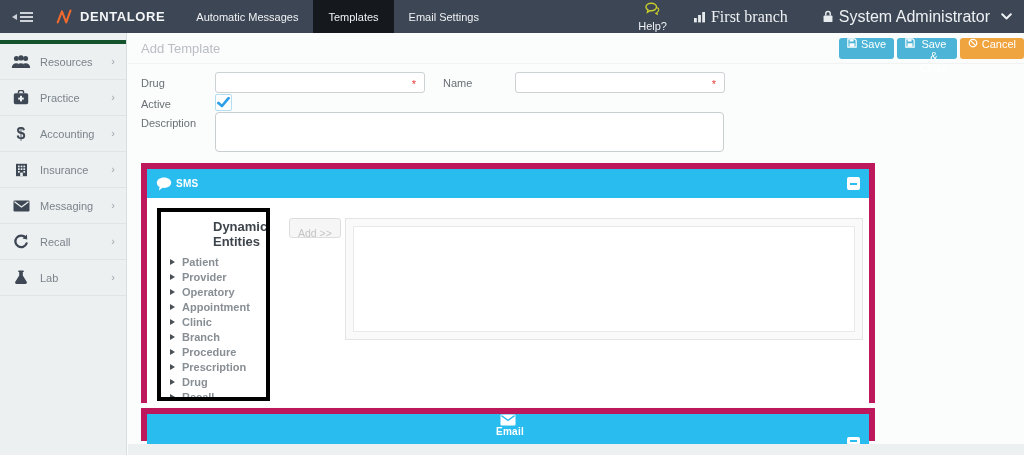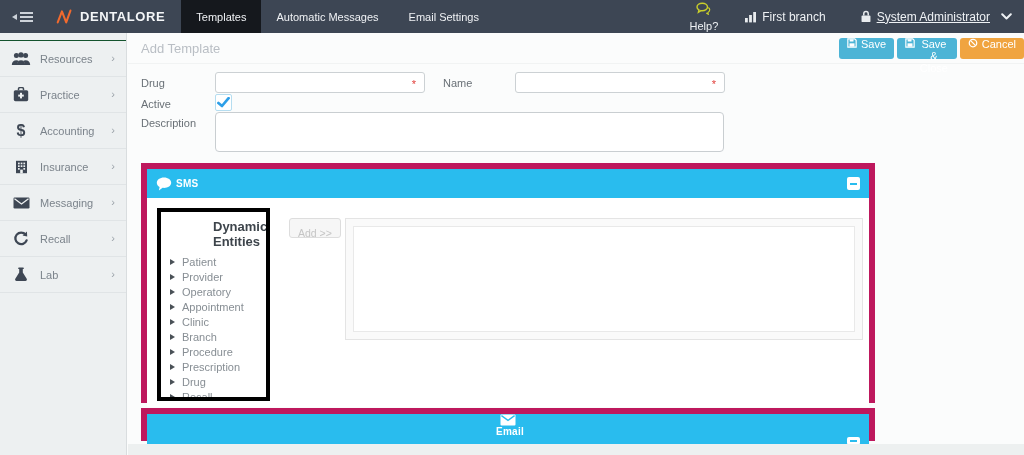--- a/index.html
+++ b/index.html
@@ -16,28 +16,28 @@
   .hamb .bars{display:flex;flex-direction:column;gap:2px;}
   .hamb .bars i{display:block;width:13px;height:2px;background:#cdd2d9;}
   .brand{display:flex;align-items:center;gap:7px;margin:0 16px 0 12px;}
   .brand-text{font-size:13px;font-weight:bold;letter-spacing:.6px;color:#f4f6f8;}
   .nav-tabs{display:flex;}
   .nav-tab{padding:0 15px;display:flex;align-items:center;font-size:11px;color:#f0f2f5;cursor:pointer;}
   .nav-tab.active{background:#15181d;}
   .nav-right{margin-left:auto;display:flex;align-items:center;padding-right:12px;font-size:11px;}
   .nav-group{display:flex;align-items:center;gap:5px;cursor:pointer;}
   .gap-a{margin-right:26px;flex-direction:column;} .gap-b{margin-right:34px;}
-  .branch-label{font-family:Liberation Sans, sans-serif;font-size:12px;text-align:right;}
-  .user-label{font-size:12px;text-decoration:underline;}
+  .branch-label{font-family:Liberation Serif, serif;font-size:16px;text-align:right;}
+  .user-label{font-size:16px;}
   .chev-down{margin-left:6px;display:flex;}
   
   .sidebar{position:absolute;top:33px;left:0;width:127px;height:422px;background:#edf0f1;border-right:1px solid #d9dddf;box-sizing:border-box;}
   .side-list{margin-top:7px;}
   .side-item{height:35px;display:flex;align-items:center;border-bottom:1px solid #e0e4e6;cursor:pointer;}
-  .side-item:first-child{border-top:1px solid #14532d;}
+  .side-item:first-child{border-top:4px solid #14532d;}
   .side-icon{width:26px;margin-left:8px;display:flex;justify-content:center;align-items:center;color:#3e4754;}
   .dollar{font-size:16px;font-weight:bold;color:#3e4754;line-height:1;}
   .side-label{margin-left:6px;font-size:11px;color:#7b838b;}
   .side-chev{margin-left:auto;margin-right:11px;color:#9ba3aa;font-size:11px;line-height:1;}
   
   .page-title{position:absolute;left:141px;top:41px;font-size:13px;color:#b9bec4;}
   .header-rule{position:absolute;left:128px;top:63px;width:896px;height:1px;background:#f1f3f3;}
   .action-buttons{position:absolute;top:38px;left:839px;display:flex;gap:3px;}
   .btn{height:21px;padding:0 8px;font-size:11px;border-radius:3px;color:#fff;border:none;display:flex;gap:4px;cursor:pointer;font-family:"Liberation Sans",sans-serif;}
   .btn-blue{background:#4cb4d6;}
@@ -55,21 +55,21 @@
   .panel-email{top:408px;height:33px;}
   .panel-header{height:29px;background:#29bcee;display:flex;align-items:center;padding:0 9px;color:#fff;}
   .panel-email .panel-header{height:31px;flex-direction:column;}
   .panel-title{font-size:10px;font-weight:bold;letter-spacing:.3px;margin-left:4px;}
   .collapse-btn{margin-left:auto;width:13px;height:13px;background:#fff;border-radius:2px;display:flex;align-items:center;justify-content:center;cursor:pointer;}
   .collapse-btn i{display:block;width:7px;height:2px;background:#29bcee;}
   .panel-body{position:relative;height:209px;background:#fff;}
   
   .black-box{position:absolute;left:10px;top:10px;width:113px;height:193px;border:4px solid #000;box-sizing:border-box;background:#fff;overflow:hidden;}
   .de-title{margin:7px 0 5px 8px;font-size:13px;font-weight:bold;color:#3d444b;padding-left:44px;}
-  .entity-row{display:flex;align-items:center;height:15px;margin-left:9px;font-size:11px;color:#878e94;cursor:pointer;}
+  .entity-row{display:flex;align-items:center;height:15px;margin-left:9px;font-size:11px;color:#878e94;cursor:pointer;font-weight:bold;}
   .tri{width:0;height:0;border-top:3.5px solid transparent;border-bottom:3.5px solid transparent;border-left:5px solid #4a5157;margin-right:7px;}
   .add-btn{position:absolute;left:142px;top:20px;height:20px;padding:8px 8px;background:#f6f6f6;border:1px solid #dddddd;border-radius:3px;color:#c5c5c5;font-size:10.5px;font-family:"Liberation Sans",sans-serif;}
   .editor-outer{position:absolute;left:198px;top:20px;width:518px;height:122px;background:#fafafa;border:1px solid #e4e4e4;box-sizing:border-box;padding:7px;}
   .editor-inner{width:100%;height:100%;background:#fff;border:1px solid #e9e9e9;box-sizing:border-box;}
   .bottom-strip{position:absolute;left:128px;top:444px;width:896px;height:11px;background:#edf0f0;}
 </style>
 </head>
 <body>
 
 <div class="navbar">
@@ -85,22 +85,22 @@
   </div>
   <div class="brand">
     <span style="display:flex;">
       <svg width="17" height="17" viewBox="0 0 20 20">
           <polyline points="2,17 7,4 12,17 17,3" fill="none" stroke="#f26a2e" stroke-width="2.4" stroke-linecap="round" stroke-linejoin="round"></polyline>
         </svg>
     </span>
     <span class="brand-text">DENTALORE</span>
   </div>
   <div class="nav-tabs">
+    <div class="nav-tab">Automatic Messages</div>
     <div class="nav-tab active">Templates</div>
-    <div class="nav-tab">Automatic Messages</div>
     <div class="nav-tab">Email Settings</div>
   </div>
   <div class="nav-right">
     <div class="nav-group gap-a">
       <span style="display:flex;">
         <svg width="15" height="13" viewBox="0 0 18 15">
             <path d="M7.5 1.2 C4 1.2 1.2 3.1 1.2 5.6 c0 1.5 0.9 2.8 2.3 3.6 L2.9 12 6 10 c0.5 0.1 1 0.1 1.5 0.1 3.5 0 6.3-1.9 6.3-4.5 S11 1.2 7.5 1.2 Z" fill="none" stroke="#c9ce2b" stroke-width="1.7"></path>
             <path d="M14.8 6.2 c1 0.7 1.7 1.7 1.7 2.9 0 1.4-0.9 2.6-2.2 3.3 l0.4 2-2.4-1.5" fill="none" stroke="#c9ce2b" stroke-width="1.4"></path>
           </svg>
       </span>

